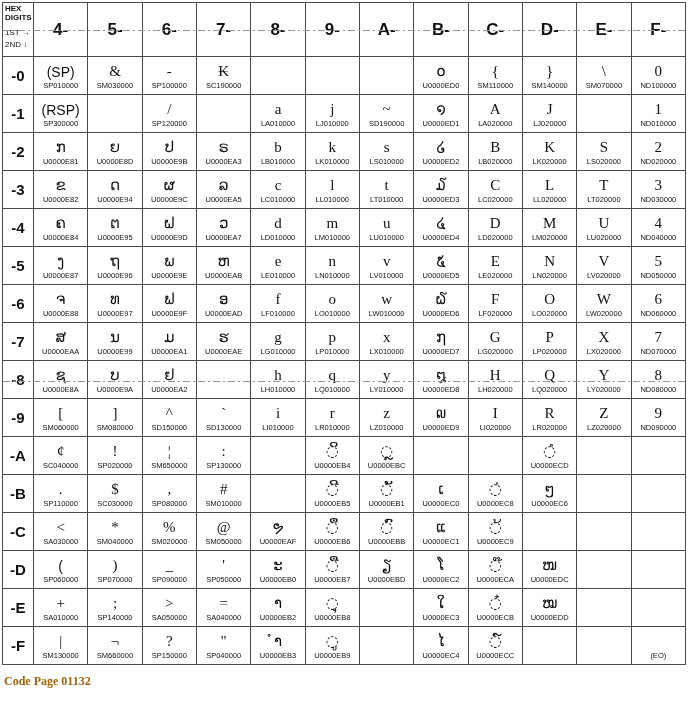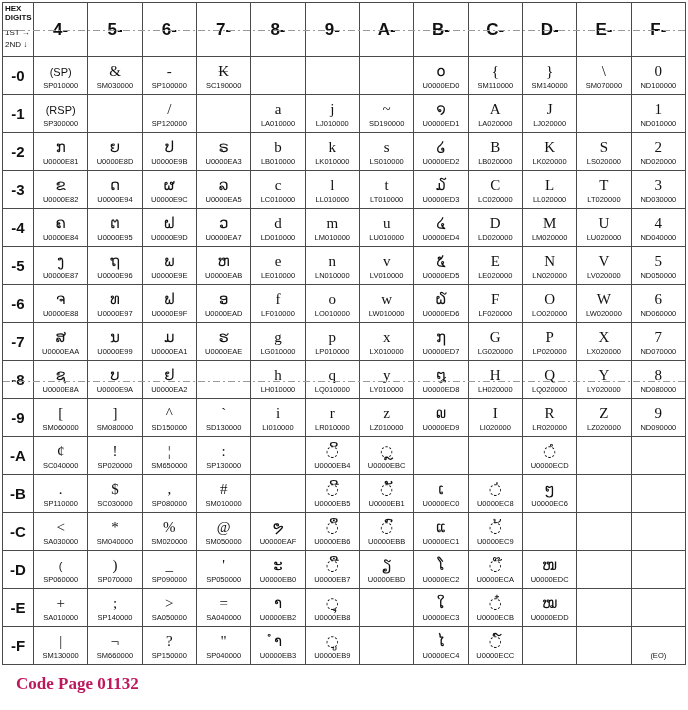--- a/index.html
+++ b/index.html
@@ -24,39 +24,39 @@
   th.corner .hexlbl { margin-bottom:6px; }
   th.corner .arrowlbl { margin-top:3px; font-weight:normal; }
 
   th.colhead { font-size:17px; font-weight:bold; color:#111; font-family:"Liberation Sans", sans-serif; }
   th.rowhead { font-size:15px; font-weight:bold; color:#111; font-family:"Liberation Sans", sans-serif; }
 
   td.cell .glyph {
     height:22px; line-height:24px; font-size:15px; color:#111;
     font-family:"Liberation Serif","DejaVu Serif",serif;
   }
-  td.cell .glyph.tag { font-size:11px; font-family:"Liberation Sans",sans-serif; line-height:26px; }
+  td.cell .glyph.tag { font-size:14px; font-family:"Liberation Sans",sans-serif; line-height:26px; }
   td.cell .code {
     height:11px; line-height:10px; font-size:7.5px; color:#111;
     font-family:"Liberation Sans",sans-serif; letter-spacing:0;
   }
 
   .dashline {
     position:absolute; height:1px; pointer-events:none; z-index:5;
     background:repeating-linear-gradient(90deg,
       #9a9a9a 0 7px, transparent 7px 10px,
       #9a9a9a 10px 12px, transparent 12px 15px);
   }
   .dashline.header { top:30px; left:3px; width:682px; }
   .dashline.row8   { top:381px; left:3px; width:682px; }
 
   .footer {
-    position:absolute; top:674px; left:16px;
+    position:absolute; top:674px; left:4px;
     font-family:"Liberation Serif","DejaVu Serif",serif;
-    font-weight:bold; font-size:17px; color:#be185d;
+    font-weight:bold; font-size:12px; color:#a16207;
   }
 </style>
 </head>
 <body>
 
 <div class="page">
 
   <table class="codepage">
     <colgroup>
       <col style="width:31px">

